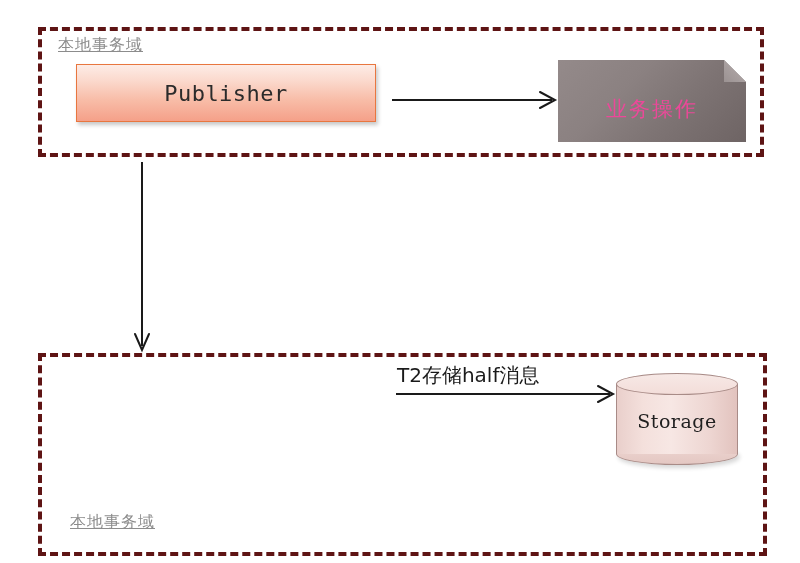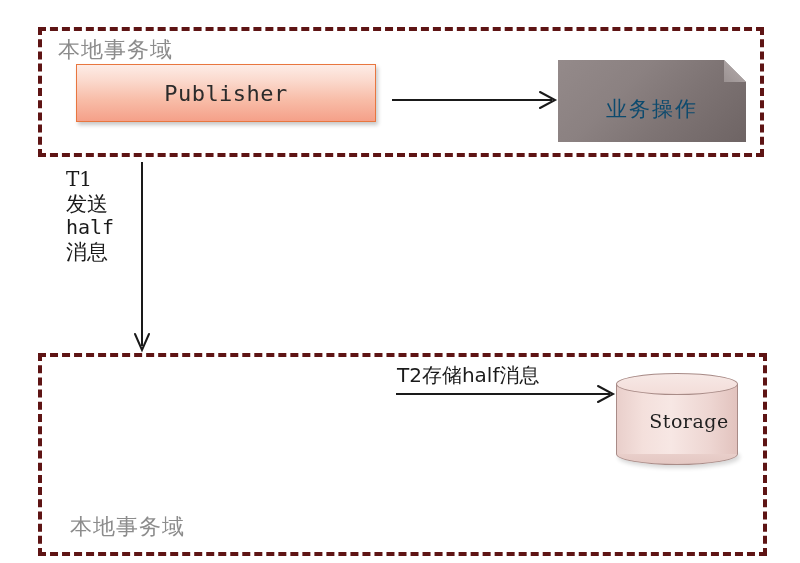--- a/index.html
+++ b/index.html
@@ -24,24 +24,25 @@
     border: 4px dashed #5e1414;
     box-sizing: border-box;
     background: transparent;
   }
   #domain-top    { left: 38px;  top: 27px;  width: 726px; height: 130px; }
   #domain-bottom { left: 38px;  top: 353px; width: 729px; height: 203px; }
 
   .domain-label {
     position: absolute;
     color: #8c8c8c;
-    font-size: 22px;
+    font-size: 16px;
     letter-spacing: 1px;
     white-space: nowrap;
     font-family: "DejaVu Sans", "Liberation Sans", sans-serif;
+    text-decoration: underline;
   }
   #domain-label-top    { left: 58px;  top: 35px; }
   #domain-label-bottom { left: 70px;  top: 512px; }
 
   
   #publisher-box {
     position: absolute;
     left: 76px;
     top: 64px;
     width: 300px;
@@ -120,21 +121,21 @@
     clip-path: polygon(0 0, 100% 100%, 0 100%);
   }
   #business-op-label {
     position: absolute;
     inset: 0;
     display: flex;
     align-items: center;
     justify-content: center;
     font-family: Liberation Serif, serif;
     font-size: 21px;
-    color: #0c4a6e;
+    color: #ec4899;
     letter-spacing: 2px;
     padding-top: 16px;
     box-sizing: border-box;
   }
 
   
   #storage-cyl {
     position: absolute;
     left: 616px;
     top: 373px;
@@ -182,21 +183,20 @@
     top: 24px;
     width: 122px;
     height: 48px;
     display: flex;
     align-items: center;
     justify-content: center;
     font-family: "DejaVu Serif", "Liberation Serif", serif;
     font-size: 19px;
     color: #1f1f1f;
     letter-spacing: 0.5px;
-    padding-left: 12px;
   }
 
   
   .arrow-svg {
     position: absolute;
     overflow: visible;
   }
   #arrow-t3 { left: 392px; top: 88px;  width: 168px; height: 24px; }
   #arrow-t2 { left: 396px; top: 382px; width: 222px; height: 24px; }
   #arrow-t1 { left: 130px; top: 162px; width: 24px;  height: 192px; }
@@ -256,26 +256,20 @@
     <line class="arrow-line" x1="0" y1="12" x2="160" y2="12"></line>
     <polyline class="arrow-head" points="148,4 163,12 148,20"></polyline>
   </svg>
 
   <div id="business-op-box">
     <div id="business-op-shape"></div>
     <div id="business-op-fold"></div>
     <div id="business-op-label">业务操作</div>
   </div>
 
-  <div id="label-t1">
-    <span class="t1-line t1-serif">T1</span>
-    <span class="t1-line">发送</span>
-    <span class="t1-line t1-mono">half</span>
-    <span class="t1-line">消息</span>
-  </div>
 
   <svg class="arrow-svg" id="arrow-t1" viewBox="0 0 24 192">
     <line class="arrow-line" x1="12" y1="0" x2="12" y2="184"></line>
     <polyline class="arrow-head" points="5,172 12,188 19,172"></polyline>
   </svg>
 
   <div class="domain-box" id="domain-bottom"></div>
 
   <div class="domain-label" id="domain-label-bottom">本地事务域</div>
 

